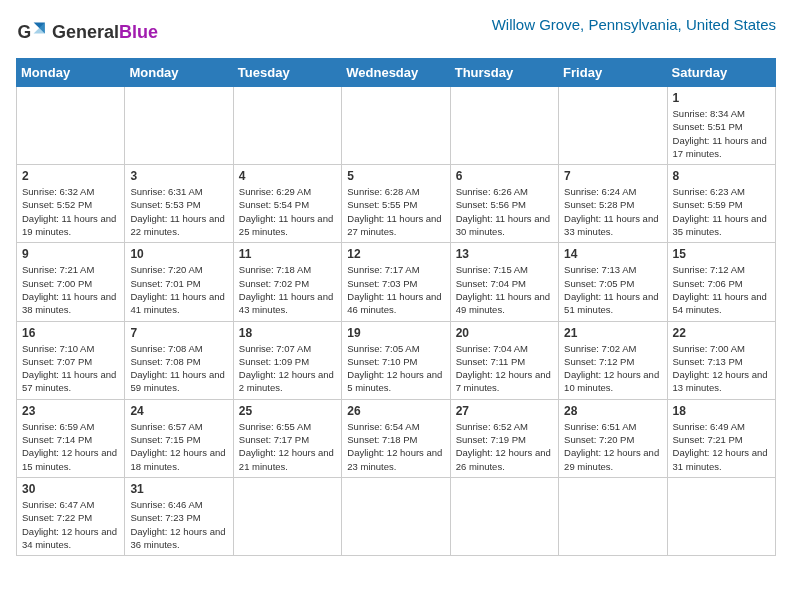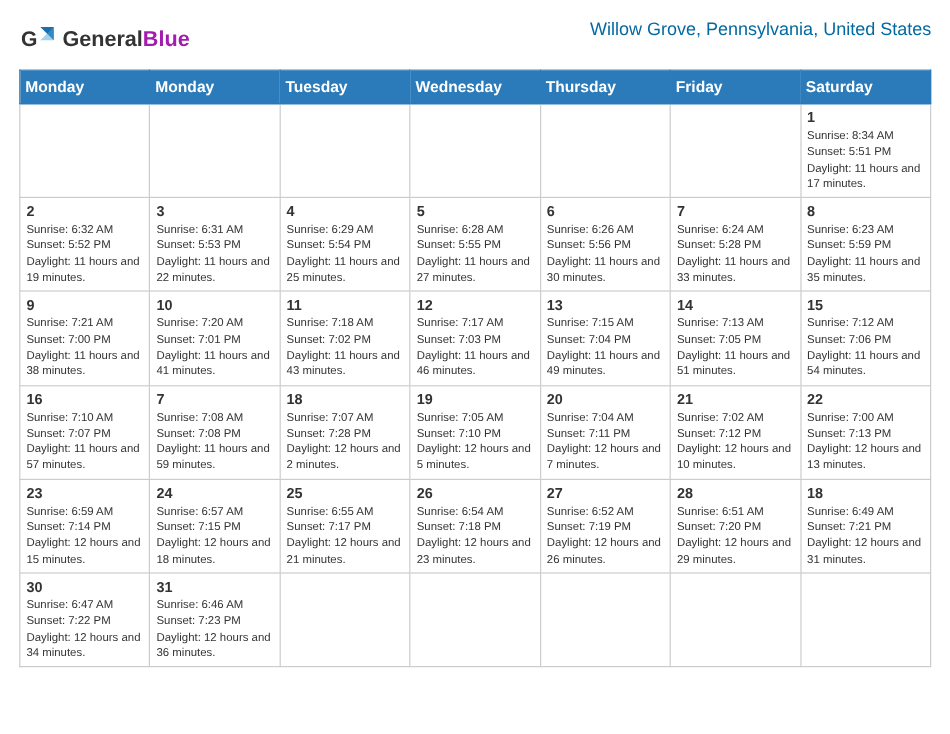--- a/index.html
+++ b/index.html
@@ -230,21 +230,21 @@
         </td>
         <td>
           <span class="day-number">7</span>
           <div class="cell-text">Sunrise: 7:08 AM
 Sunset: 7:08 PM
 Daylight: 11 hours and 59 minutes.</div>
         </td>
         <td>
           <span class="day-number">18</span>
           <div class="cell-text">Sunrise: 7:07 AM
-Sunset: 7:28 PM
+Sunset: 1:09 PM
 Daylight: 12 hours and 2 minutes.</div>
         </td>
         <td>
           <span class="day-number">19</span>
           <div class="cell-text">Sunrise: 7:05 AM
 Sunset: 7:10 PM
 Daylight: 12 hours and 5 minutes.</div>
         </td>
         <td>
           <span class="day-number">20</span>

